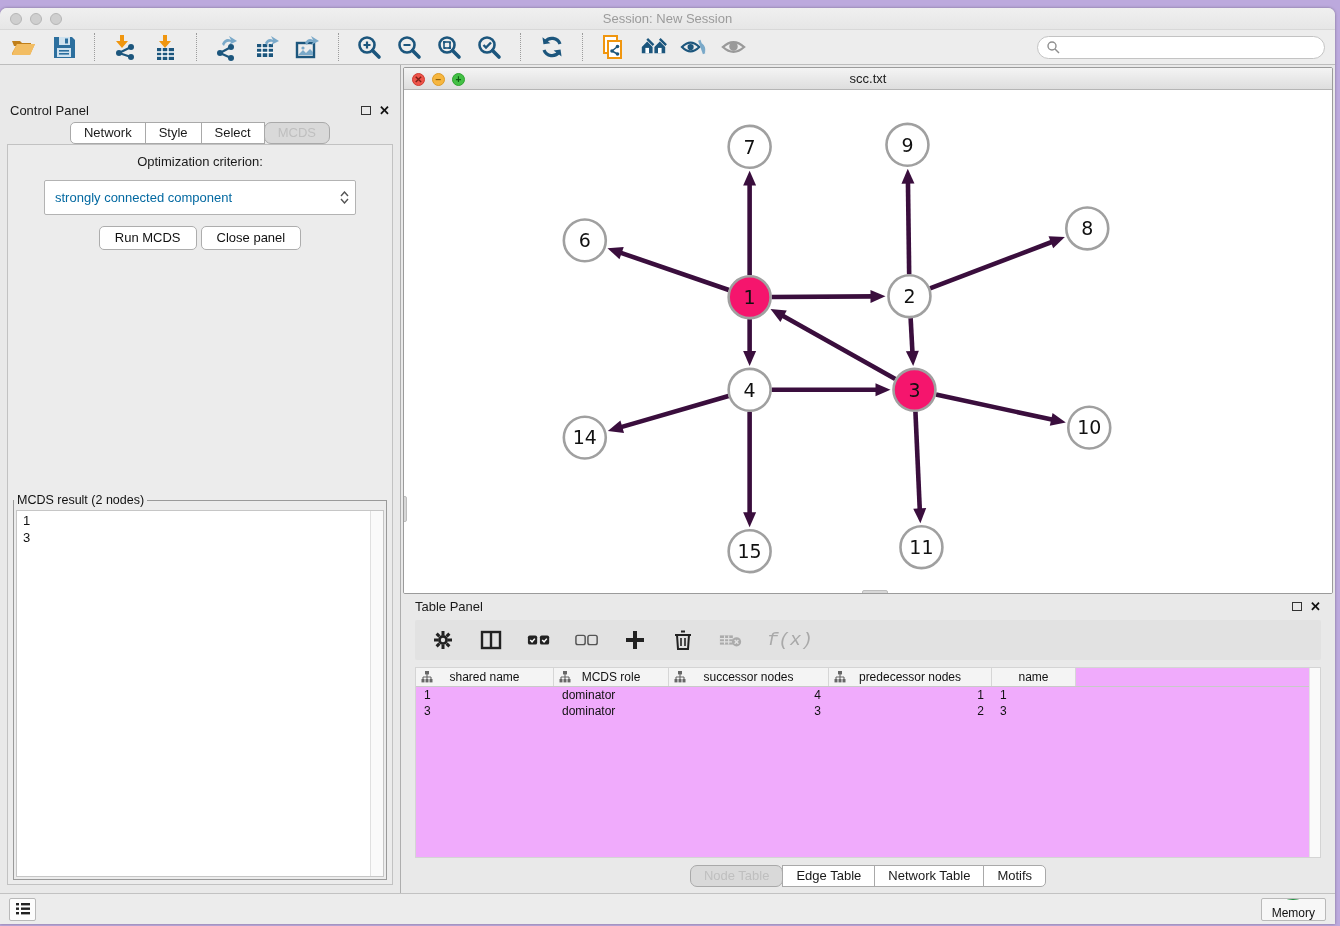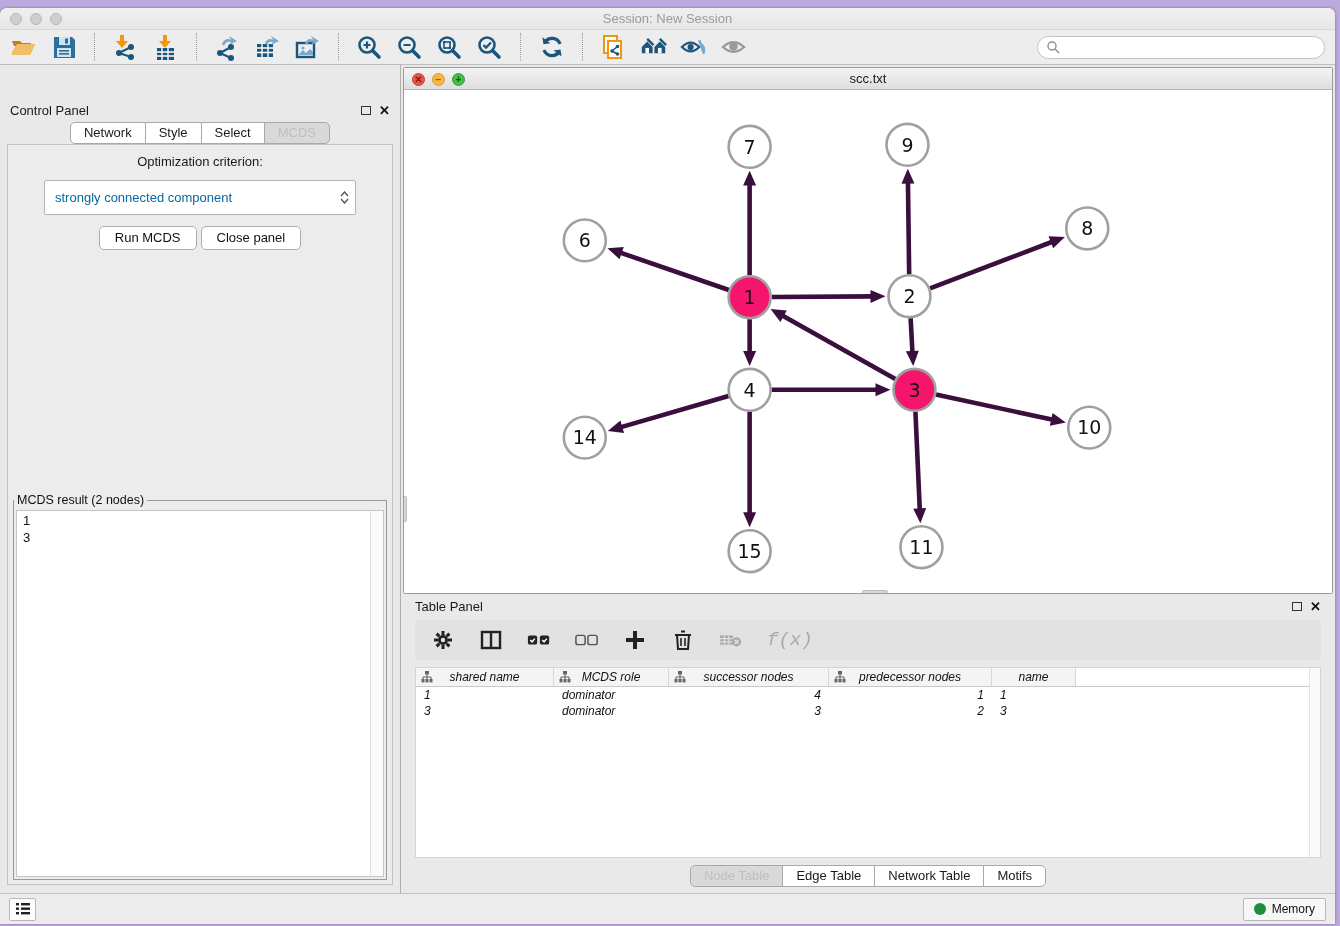--- a/index.html
+++ b/index.html
@@ -51,21 +51,21 @@
   .panel-header .ph-icons { margin-left:auto; display:flex; gap:8px; align-items:center; }
   .float-glyph { width:10px; height:9px; border:1.5px solid #333; display:inline-block; }
   .close-glyph { font-size:13px; font-weight:bold; color:#111; line-height:10px; }
   .seg-tabs { display:flex; justify-content:center; position:relative; z-index:2; }
   .seg-tab {
     background:#fff; border:1px solid #a9a9a9; margin-left:-1px;
     padding:2px 13px; font-size:13px; color:#1a1a1a; line-height:16px; white-space:nowrap;
   }
   .seg-tab:first-child { border-radius:5px 0 0 5px; margin-left:0; }
   .seg-tab:last-child { border-radius:0 5px 5px 0; }
-  .seg-tab.selected { background:#d9d9d9; color:#bfbfbf; }
+  .seg-tab.selected { background:#d9d9d9; color:#bfbfbf;border-radius:7px; }
   .cp-content {
     flex:1; margin-top:0px; border:1px solid #c2c2c2; background:#ececec;
     display:flex; flex-direction:column; align-items:center; padding:9px 5px 4px 5px; min-height:0;
   }
   .opt-label { font-size:13px; color:#1a1a1a; }
   .combo {
     margin-top:11px; width:312px; height:35px; background:#fff; border:1px solid #b3b3b3; border-radius:2px;
     display:flex; align-items:center; padding:0 6px 0 10px; font-size:13px; color:#0369a1;
   }
   .combo .chevrons { margin-left:auto; display:flex; flex-direction:column; gap:1px; }
@@ -118,21 +118,21 @@
   
   #table-panel { flex:1; display:flex; flex-direction:column; background:#e9e9e9; min-height:0; padding:0 0 6px 0; }
   .tp-header { display:flex; align-items:center; padding:5px 12px 3px 12px; font-size:13px; color:#1a1a1a; }
   .tp-header .ph-icons { margin-left:auto; display:flex; gap:8px; align-items:center; }
   .tp-toolbar {
     margin:3px 12px 0 12px; height:40px; flex:0 0 auto; background:#e2e2e2;
     display:flex; align-items:center; gap:24px; padding:0 16px; border-radius:2px;
   }
   .tp-toolbar .tb-icon { width:24px; height:24px; }
   .fx-label { font-family:Liberation Mono, monospace; font-style:italic; font-size:19px; color:#a9a9a9; }
-  .tp-tablewrap { flex:1; margin:7px 12px 0 12px; background:#ffffff; position:relative; overflow:hidden; border:1px solid #d4d4d4;font-style:italic; }
+  .tp-tablewrap { flex:1; margin:7px 12px 0 12px; background:#f0abfc; position:relative; overflow:hidden; border:1px solid #d4d4d4; }
   .tp-scrollbar { position:absolute; top:0; right:0; bottom:0; width:11px; background:#fafafa; border-left:1px solid #e3e3e3; }
   .tbl-header { display:flex; height:19px; border-bottom:1px solid #c9c9c9; }
   .tbl-hcell {
     position:relative; background:#f4f4f4; border-right:1px solid #d6d6d6;
     font-size:12px; color:#111; display:flex; align-items:center; justify-content:center;
   }
   .tbl-hcell .hicon { position:absolute; left:5px; top:3px; }
   .tbl-row { display:flex; height:16px; font-size:12px; color:#111; }
   .tbl-cell { padding:0 8px; overflow:hidden; white-space:nowrap; line-height:16px; }
   .tabs-bottom { flex:0 0 auto; display:flex; justify-content:center; margin-top:7px; }
@@ -140,21 +140,21 @@
   .statusbar {
     height:31px; flex:0 0 auto; background:#ececec; border-top:1px solid #c2c2c2;
     display:flex; align-items:center; padding:0 9px;
   }
   .status-btn {
     width:27px; height:23px; background:#fdfdfd; border:1px solid #b9b9b9; border-radius:2px;
     display:flex; align-items:center; justify-content:center;
   }
   .memory-btn {
     margin-left:auto; height:23px; background:#f7f7f7; border:1px solid #b9b9b9; border-radius:2px;
-    display:flex; align-items:center; gap:6px; padding:0 10px; font-size:12px; color:#111;
+    display:flex; align-items:center; gap:6px; padding:0 10px; font-size:12px; color:#111;flex-direction:column;
   }
   .mem-dot { width:12px; height:12px; border-radius:50%; background:#1e8e3e; }
 </style>
 </head>
 <body>
 
 <div id="app-window">
 
   <div class="titlebar">
     <div class="mac-lights">

